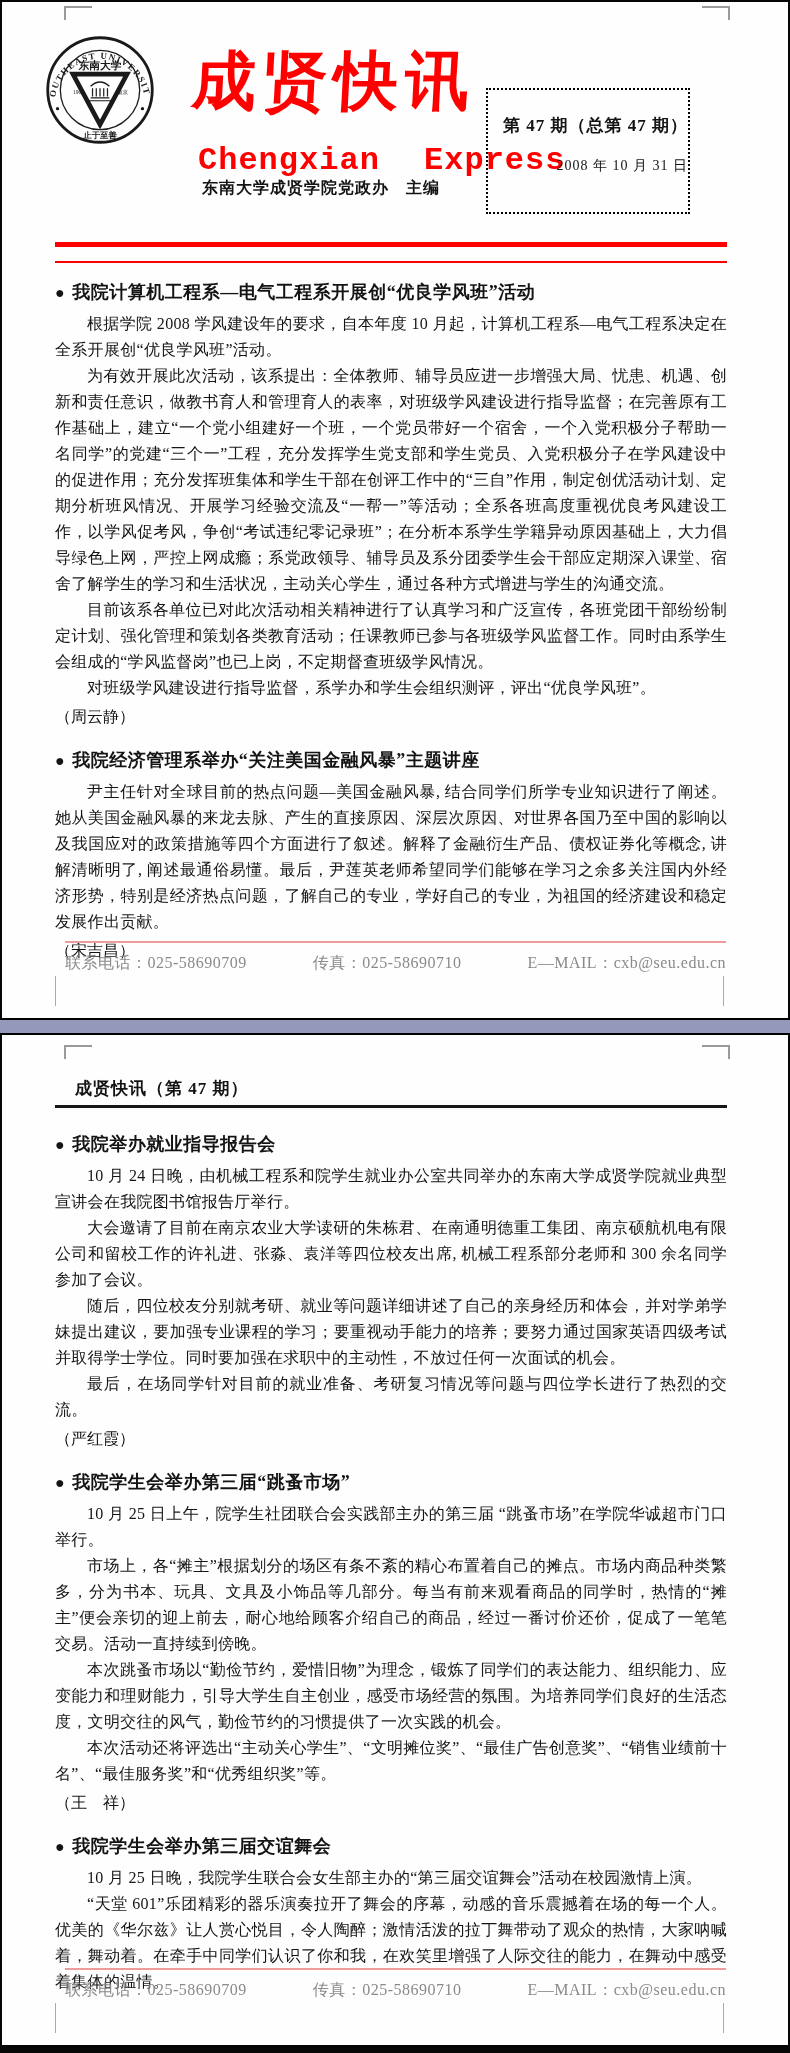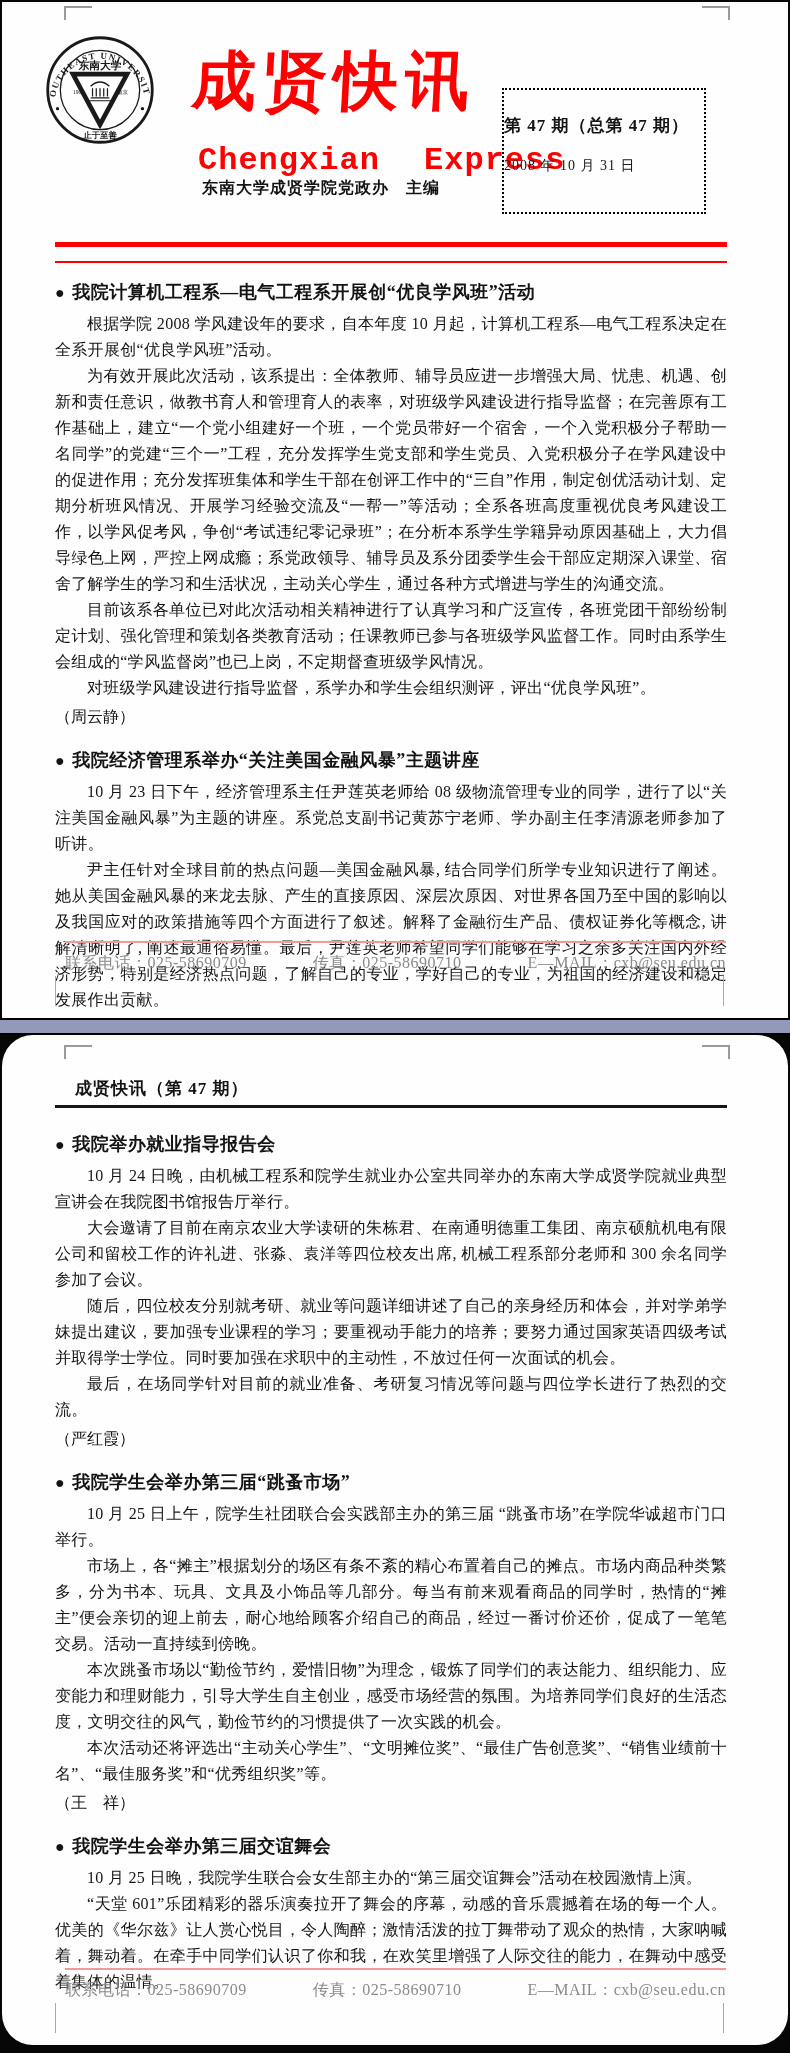--- a/index.html
+++ b/index.html
@@ -2,41 +2,41 @@
 <html><head>
 <meta charset="utf-8">
 <style>
   html,body{margin:0;padding:0;background:#060606;}
   .canvas{position:relative;width:790px;height:2053px;background:#060606;overflow:hidden;
           font-family:"Liberation Serif","DejaVu Serif",serif;color:#141414;}
   .page{position:absolute;left:2px;width:786px;background:#fefefe;overflow:hidden;}
   .page1{top:2px;height:1016px;}
   .separator{position:absolute;left:0;top:1018px;width:790px;height:17px;background:#9599b9;
              border-top:2px solid #000;border-bottom:2px solid #000;box-sizing:border-box;}
-  .page2{top:1035px;height:1010px;border-radius:31px;}
+  .page2{top:1035px;height:1010px;}
 
   
   .cm{position:absolute;width:26px;height:12px;}
   .cm.tl{left:62px;top:4px;border-left:2px solid #9a9a9a;border-top:2px solid #9a9a9a;}
   .cm.tr{right:58px;top:4px;border-right:2px solid #9a9a9a;border-top:2px solid #9a9a9a;}
   .page2 .cm{top:10px;}
   .bmark{position:absolute;bottom:12px;height:30px;width:0;border-left:1px solid #aaa;}
   .bmark.bl{left:53px;}
   .bmark.br{right:64px;}
 
   
   .masthead{position:relative;height:240px;}
   .logo{position:absolute;left:42px;top:32px;}
   .title-cn{position:absolute;left:190px;top:40px;font-size:64px;line-height:1.25;font-weight:bold;
             color:#ff0000;letter-spacing:7px;transform:skewX(-3deg);}
   .title-en{position:absolute;left:196px;top:140px;font-size:32px;font-weight:bold;color:#ff0000;
             word-spacing:24px;letter-spacing:1px;font-family:"Liberation Mono","DejaVu Sans Mono",monospace;}
   .editor-line{position:absolute;left:200px;top:176px;font-size:16px;font-weight:bold;letter-spacing:1px;}
-  .issue-box{position:absolute;left:500px;top:86px;width:204px;height:126px;border:2px dotted #000;
-             text-align:left;box-sizing:border-box;}
+  .issue-box{position:absolute;left:484px;top:86px;width:204px;height:126px;border:2px dotted #000;
+             text-align:right;box-sizing:border-box;}
   .issue-no{margin-top:24px;font-size:17px;font-weight:bold;letter-spacing:1px;}
   .issue-date{margin-top:20px;font-size:14px;letter-spacing:1px;}
 
   .content{padding:0 61px 0 53px;}
   .rule-thick{height:5px;background:#ff0000;}
   .rule-thin{height:2px;background:#ff0000;margin-top:14px;}
 
   .article .headline{display:flex;gap:7px;align-items:baseline;font-size:18px;font-weight:bold;
                      margin:17px 0 7px;letter-spacing:0.5px;}
   .article .bullet{font-size:16px;}
@@ -109,21 +109,20 @@
             <p class="para">为有效开展此次活动，该系提出：全体教师、辅导员应进一步增强大局、忧患、机遇、创新和责任意识，做教书育人和管理育人的表率，对班级学风建设进行指导监督；在完善原有工作基础上，建立“一个党小组建好一个班，一个党员带好一个宿舍，一个入党积极分子帮助一名同学”的党建“三个一”工程，充分发挥学生党支部和学生党员、入党积极分子在学风建设中的促进作用；充分发挥班集体和学生干部在创评工作中的“三自”作用，制定创优活动计划、定期分析班风情况、开展学习经验交流及“一帮一”等活动；全系各班高度重视优良考风建设工作，以学风促考风，争创“考试违纪零记录班”；在分析本系学生学籍异动原因基础上，大力倡导绿色上网，严控上网成瘾；系党政领导、辅导员及系分团委学生会干部应定期深入课堂、宿舍了解学生的学习和生活状况，主动关心学生，通过各种方式增进与学生的沟通交流。</p>
             <p class="para">目前该系各单位已对此次活动相关精神进行了认真学习和广泛宣传，各班党团干部纷纷制定计划、强化管理和策划各类教育活动；任课教师已参与各班级学风监督工作。同时由系学生会组成的“学风监督岗”也已上岗，不定期督查班级学风情况。</p>
             <p class="para">对班级学风建设进行指导监督，系学办和学生会组织测评，评出“优良学风班”。</p>
             <div class="author">（周云静）</div>
           </div>
           <div class="article">
             <div class="headline">
               <span class="bullet">●</span>
               <span>我院经济管理系举办“关注美国金融风暴”主题讲座</span>
             </div>
-            <p class="para">10 月 23 日下午，经济管理系主任尹莲英老师给 08 级物流管理专业的同学，进行了以“关注美国金融风暴”为主题的讲座。系党总支副书记黄苏宁老师、学办副主任李清源老师参加了听讲。</p>
             <p class="para">尹主任针对全球目前的热点问题—美国金融风暴, 结合同学们所学专业知识进行了阐述。她从美国金融风暴的来龙去脉、产生的直接原因、深层次原因、对世界各国乃至中国的影响以及我国应对的政策措施等四个方面进行了叙述。解释了金融衍生产品、债权证券化等概念, 讲解清晰明了, 阐述最通俗易懂。最后，尹莲英老师希望同学们能够在学习之余多关注国内外经济形势，特别是经济热点问题，了解自己的专业，学好自己的专业，为祖国的经济建设和稳定发展作出贡献。</p>
             <div class="author">（宋吉昌）</div>
           </div>
         </div>
 
     </div>
 
     <div class="footer">
       <div class="footer-line"></div>
       <div class="footer-row">

